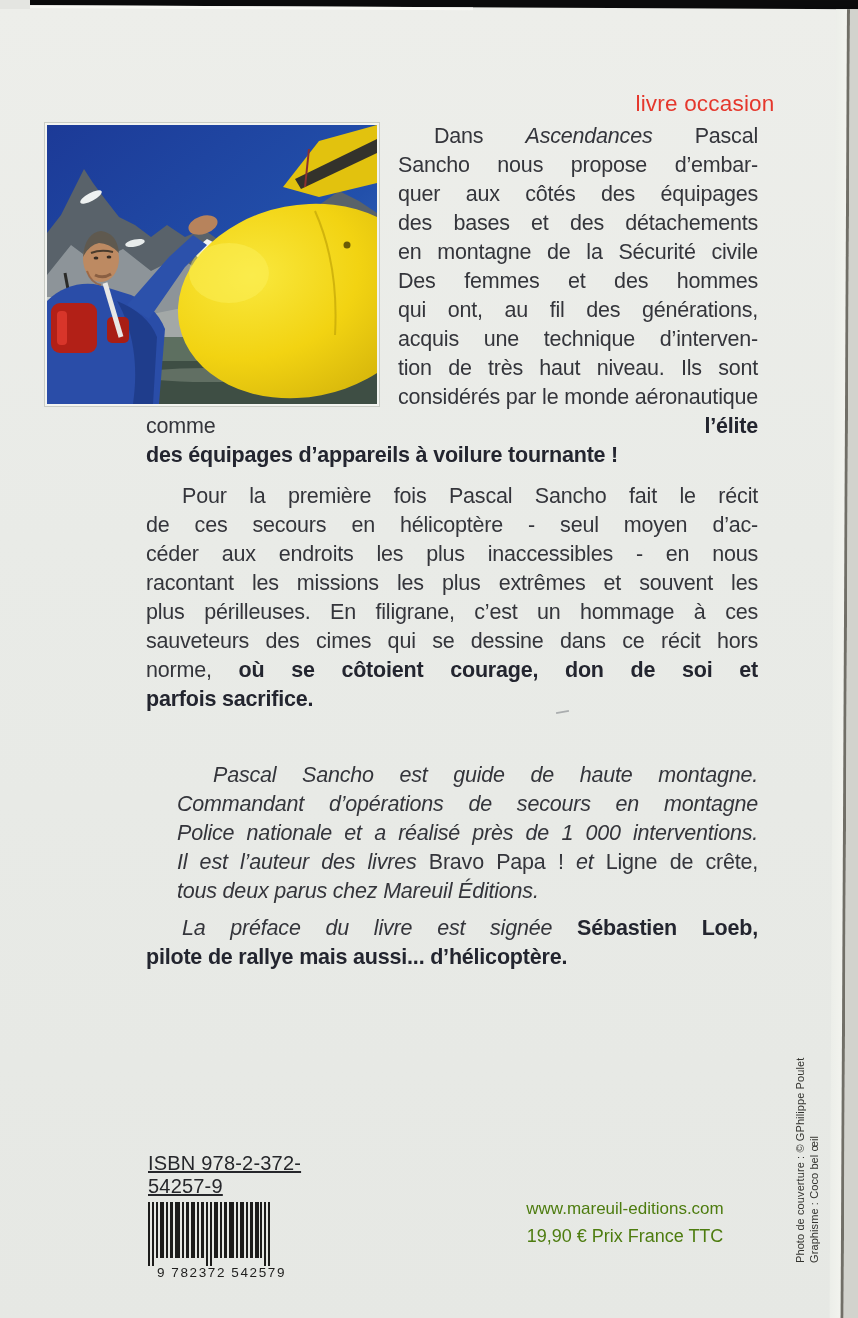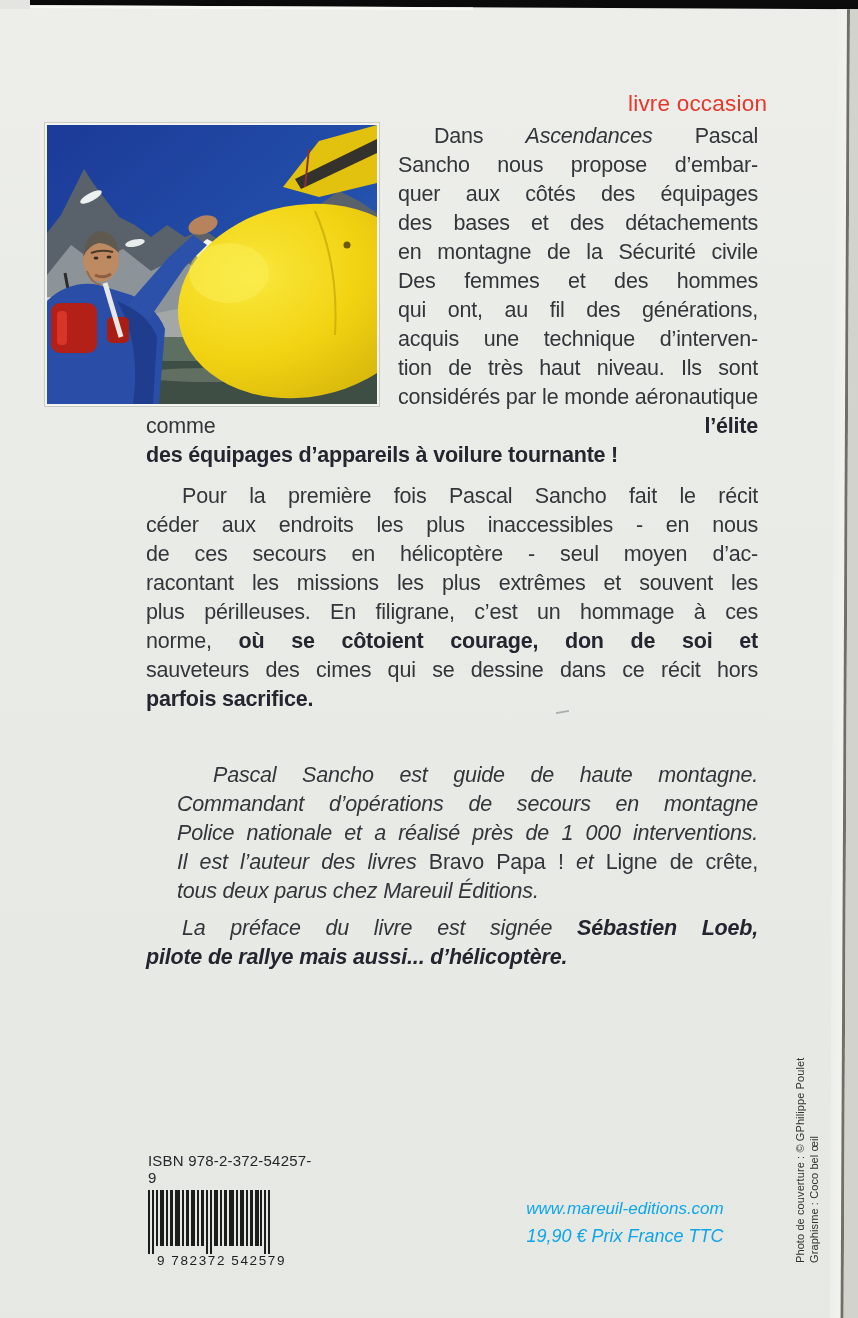--- a/index.html
+++ b/index.html
@@ -16,51 +16,51 @@
     box-shadow:0 0 18px rgba(0,0,0,.45);
   }
   .top-highlight{position:absolute;top:0;left:0;width:55%;height:3px;background:#f8f8f5;opacity:.85;}
   .page-edge{position:absolute;top:0;bottom:0;left:848px;width:11px;background:linear-gradient(90deg,#eceee9,#f2f3ee);}
   .page-edge-line{position:absolute;top:0;bottom:0;left:859px;width:3px;background:#716f67;}
   .page-edge-outer{position:absolute;top:0;bottom:0;left:862px;width:20px;background:#d2d3cd;}
   .corner-sliver{position:absolute;left:0;top:0;width:30px;height:9px;background:#e4e5e1;}
   
   .content{position:absolute;inset:0;z-index:2;}
   .used-label{
-    position:absolute;left:628px;top:91px;width:154px;text-align:left;
+    position:absolute;left:628px;top:91px;width:154px;text-align:center;
     font-size:22.5px;color:#e5372c;letter-spacing:.2px;
   }
   
   .photo{
     position:absolute;left:45px;top:123px;width:330px;height:279px;margin:0;
     border:2px solid #f3f4f0;box-shadow:0 0 0 1px #c9ccc5;background:#1d3c9d;
   }
   .photo svg{display:block;width:330px;height:279px;}
   
   .text-col{
     position:absolute;left:146px;top:122px;width:612px;
     font-size:21.5px;line-height:29px;letter-spacing:-0.2px;color:#34353b;
   }
   .wrap-spacer{float:left;width:252px;height:290px;}
   .line{text-align:justify;text-align-last:justify;}
   .line.last{text-align-last:left;}
   .line.in{text-indent:36px;}
   span.b{font-weight:bold;color:#23252f;}
   span.i{font-style:italic;}
-  span.bi{font-weight:bold;font-style:italic;color:#23252f;}
+  span.bi{font-weight:bold;color:#23252f;}
   .p2{margin-top:12px;}
   .p3{margin-top:47px;margin-left:31px;}
   .p4{margin-top:8px;}
   .pen-mark{position:absolute;left:556px;top:711px;width:13px;height:2px;background:#989b9e;background:#9a9da0;transform:rotate(-10deg);opacity:.8;}
   
   .isbn-block{position:absolute;left:148px;top:1152px;width:170px;color:#26272b;}
-  .isbn{font-size:15px;letter-spacing:.2px;}
+  .isbn{font-size:20px;letter-spacing:.2px;text-decoration:underline;}
   .barcode{display:block;margin-top:4px;}
   .bdigits{width:150px;margin-left:-12px;text-align:right;font-size:13.5px;letter-spacing:1.6px;margin-top:-1px;color:#1e1e1d;}
-  .pub-block{position:absolute;left:470px;top:1199px;width:310px;text-align:center;color:#0ea5e9;font-style:italic;}
+  .pub-block{position:absolute;left:470px;top:1199px;width:310px;text-align:center;color:#4d7c0f;}
   .pub-site{font-size:17px;}
   .pub-price{font-size:18px;margin-top:7px;}
   .credits{
     position:absolute;left:793px;top:1263px;width:235px;
     transform:rotate(-90deg);transform-origin:0 0;
     font-size:11px;line-height:14px;color:#33332f;letter-spacing:.1px;
   }
 </style>
 </head>
 <body>
@@ -150,26 +150,26 @@
         <div class="line"><span>en montagne de la Sécurité civile</span></div>
         <div class="line"><span>Des femmes et des hommes</span></div>
         <div class="line"><span>qui ont, au fil des générations,</span></div>
         <div class="line"><span>acquis une technique d’interven-</span></div>
         <div class="line"><span>tion de très haut niveau. Ils sont</span></div>
         <div class="line"><span>considérés par le monde aéronautique comme </span><span class="b">l’élite</span></div>
         <div class="line last"><span class="b">des équipages d’appareils à voilure tournante !</span></div>
       </div>
     <div class="p p2">
         <div class="line in"><span>Pour la première fois Pascal Sancho fait le récit</span></div>
+        <div class="line"><span>de ces secours en hélicoptère - seul moyen d’ac-</span></div>
         <div class="line"><span>céder aux endroits les plus inaccessibles - en nous</span></div>
-        <div class="line"><span>de ces secours en hélicoptère - seul moyen d’ac-</span></div>
         <div class="line"><span>racontant les missions les plus extrêmes et souvent les</span></div>
         <div class="line"><span>plus périlleuses. En filigrane, c’est un hommage à ces</span></div>
+        <div class="line"><span>sauveteurs des cimes qui se dessine dans ce récit hors</span></div>
         <div class="line"><span>norme, </span><span class="b">où se côtoient courage, don de soi et</span></div>
-        <div class="line"><span>sauveteurs des cimes qui se dessine dans ce récit hors</span></div>
         <div class="line last"><span class="b">parfois sacrifice.</span></div>
       </div>
     <div class="p p3">
         <div class="line in"><span class="i">Pascal Sancho est guide de haute montagne.</span></div>
         <div class="line"><span class="i">Commandant d’opérations de secours en montagne</span></div>
         <div class="line"><span class="i">Police nationale et a réalisé près de 1 000 interventions.</span></div>
         <div class="line"><span class="i">Il est l’auteur des livres </span><span>Bravo Papa !</span><span class="i"> et </span><span>Ligne de crête,</span></div>
         <div class="line last"><span class="i">tous deux parus chez Mareuil Éditions.</span></div>
       </div>
     <div class="p p4">

